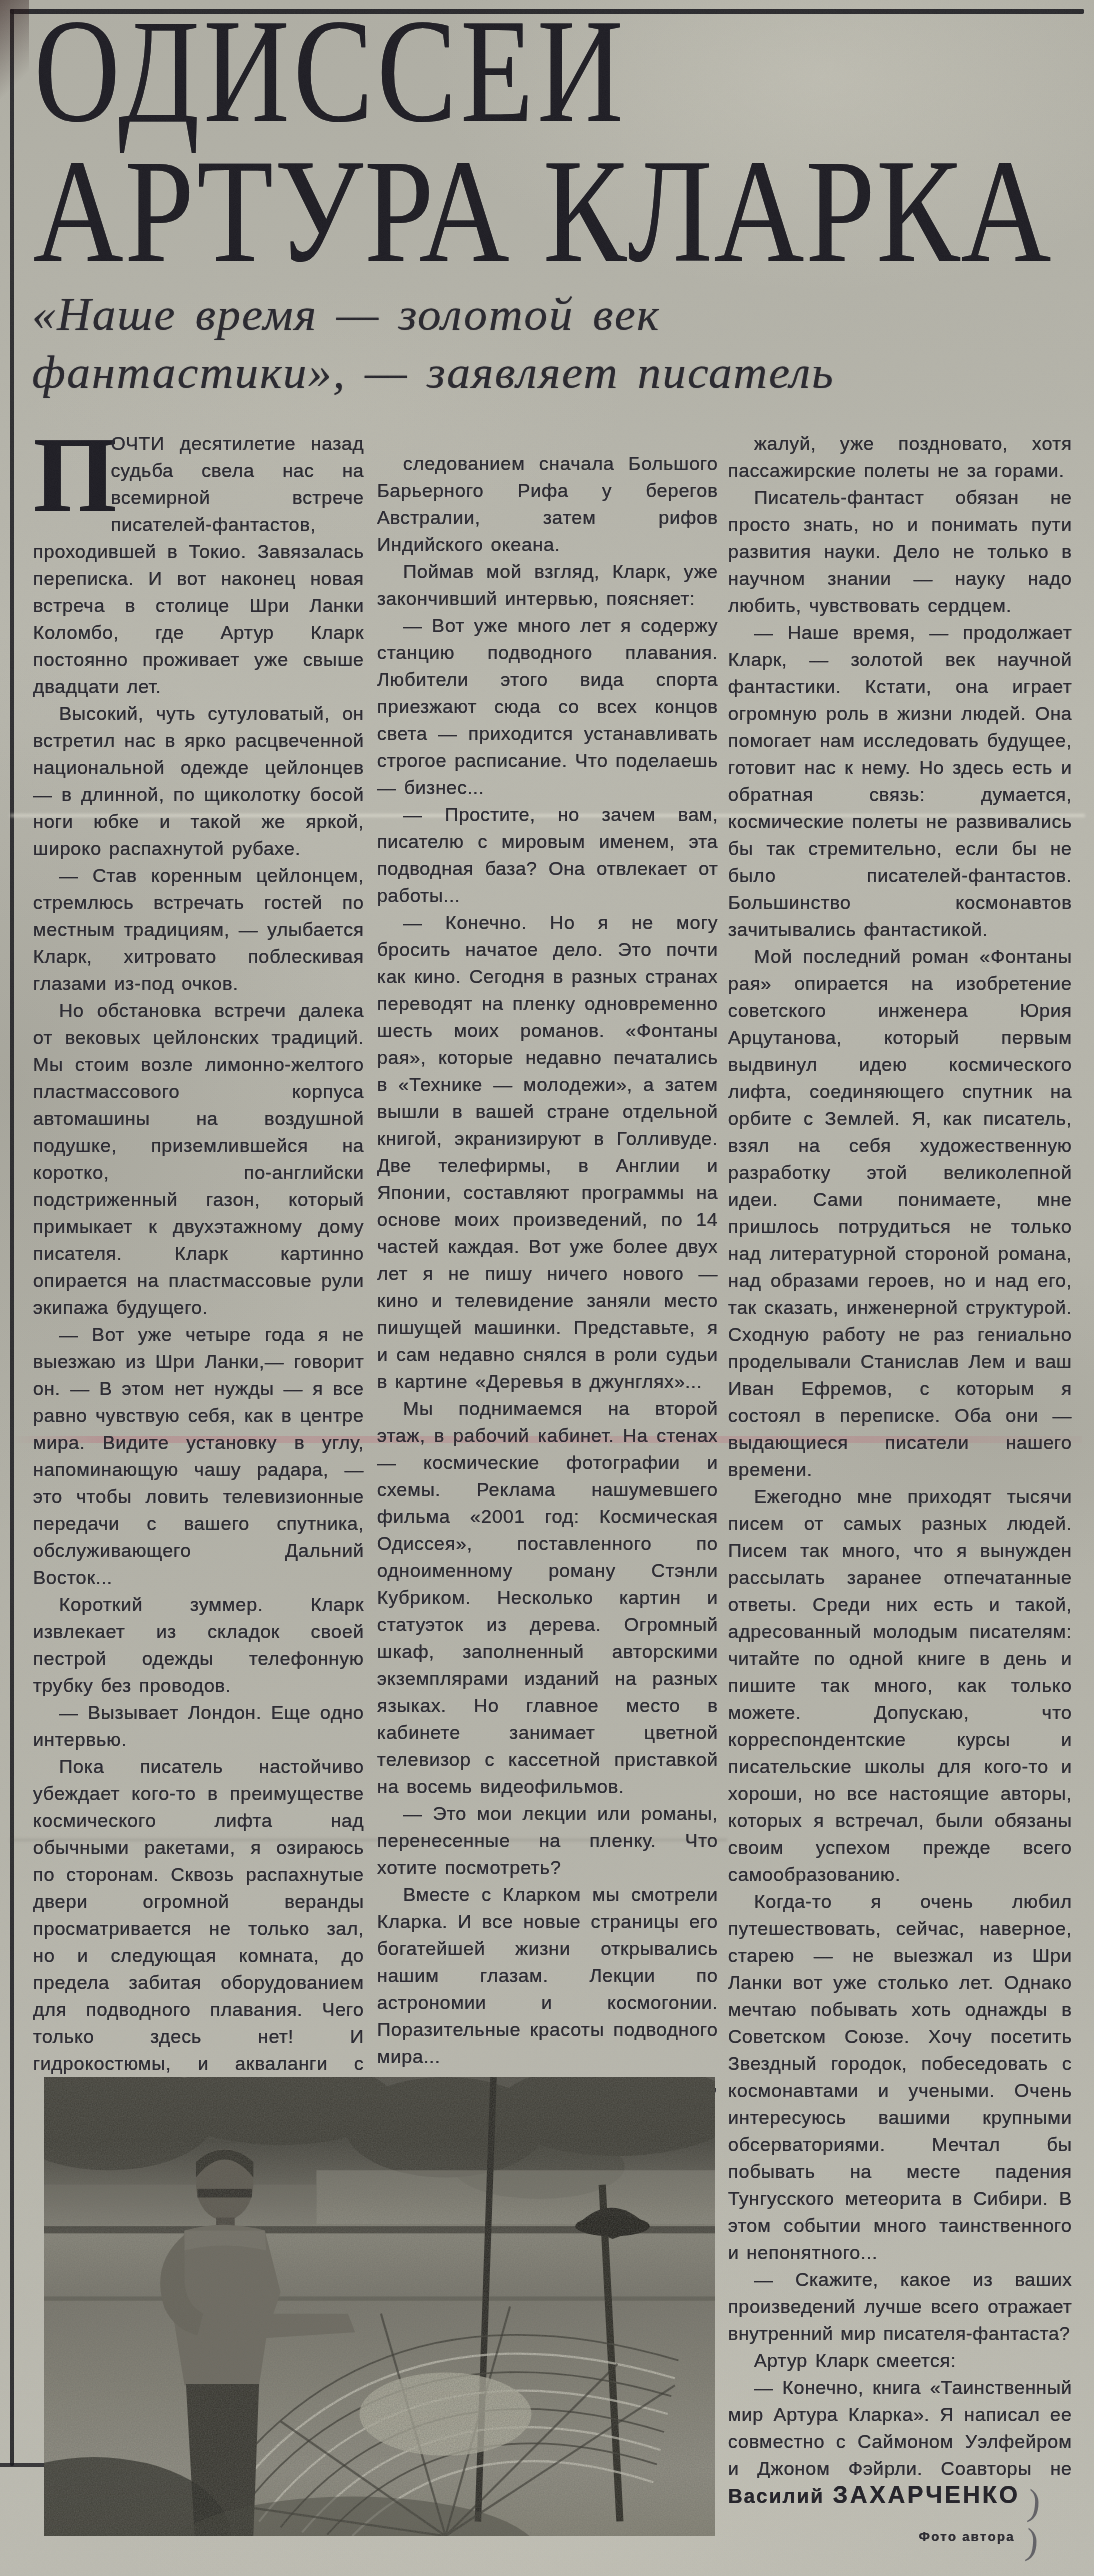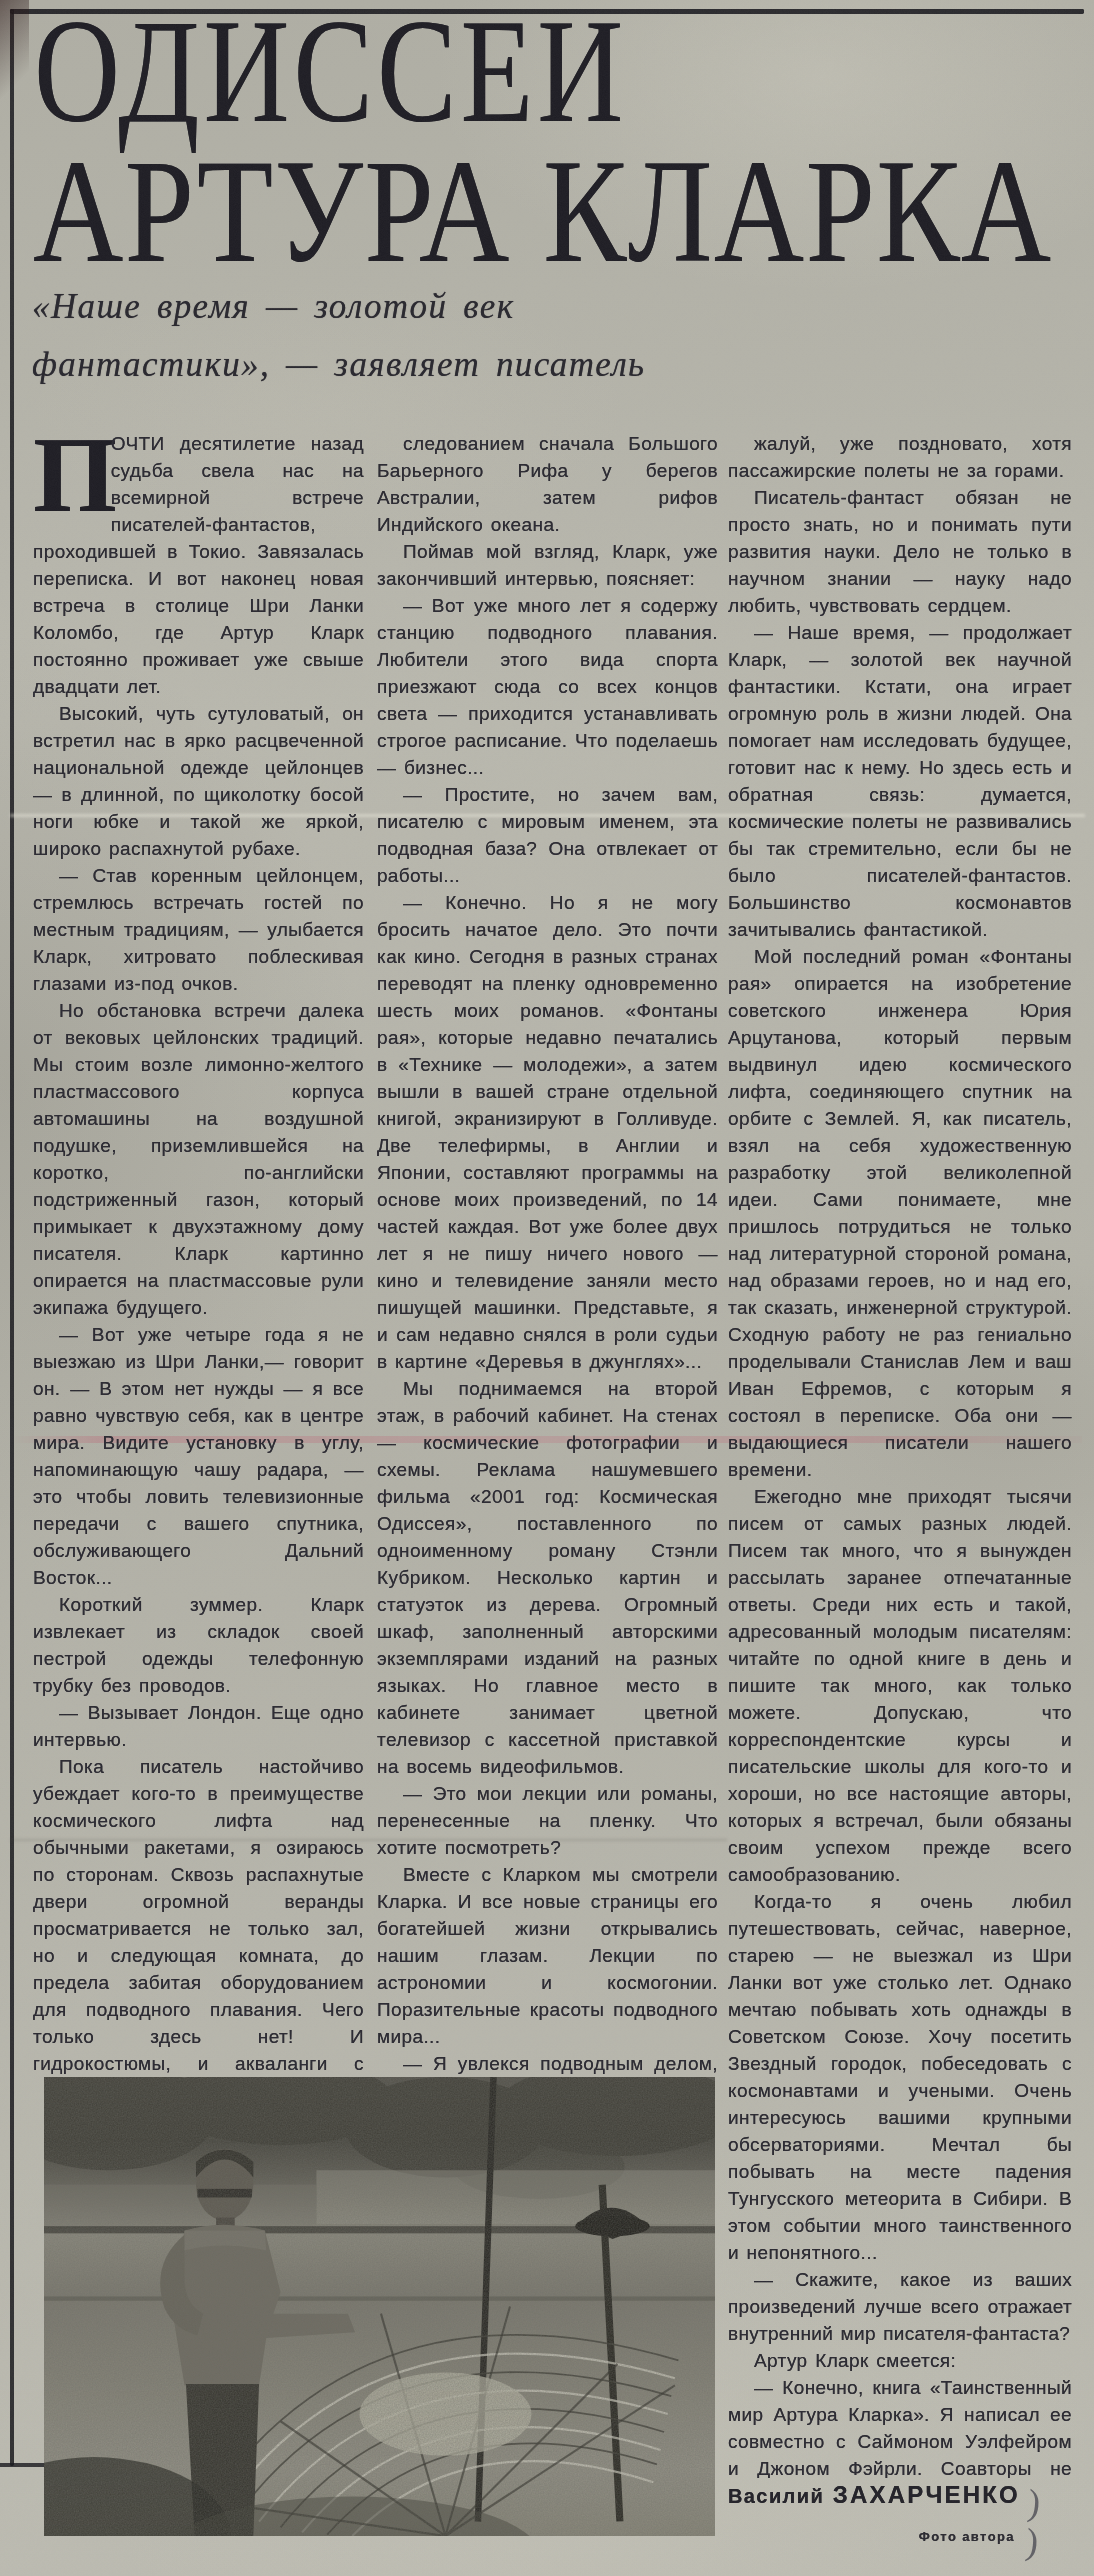--- a/index.html
+++ b/index.html
@@ -16,29 +16,29 @@
   .rule-top{position:absolute;left:10px;top:8.6px;width:1074px;height:5px;background:#17171c;opacity:.88;border-radius:1.4px;}
   .rule-left{position:absolute;left:10px;top:8.6px;width:4.3px;height:2457px;background:#17171c;opacity:.85;border-radius:1.4px;}
   .rule-foot{position:absolute;left:0px;top:2463px;width:44px;height:4.3px;background:#17171c;opacity:.8;}
   .corner-shade{position:absolute;left:0;top:0;width:29px;height:115px;background:linear-gradient(135deg,rgba(40,20,20,.55),transparent 70%);}
   .t1,.t2{position:absolute;margin:0;font-family:"Liberation Serif",serif;font-weight:400;
     color:#1e1d24;line-height:1;white-space:nowrap;transform-origin:left top;
     text-shadow:0 0 0.7px rgba(30,29,36,.9);}
   .t1{left:34px;top:-4.3px;font-size:149px;letter-spacing:5px;transform:scaleX(.80);}
   .t2{left:33px;top:136px;font-size:149px;letter-spacing:1.4px;transform:scaleX(.84);}
   .s1,.s2{position:absolute;left:32px;font-family:"Liberation Serif",serif;font-style:italic;
-    color:#28272e;font-size:35px;letter-spacing:1.4px;word-spacing:5.7px;white-space:nowrap;
+    color:#28272e;font-size:47px;letter-spacing:1.4px;word-spacing:5.7px;white-space:nowrap;
     text-shadow:0 0 0.7px rgba(40,39,46,.8);}
   .s1{top:287px;}
   .s2{top:345px;}
   .col{position:absolute;top:430px;text-align:justify;color:#2a2931;
     font-size:19px;line-height:27px;letter-spacing:0.4px;word-spacing:1.9px;
     overflow:hidden;text-shadow:0 0 0.5px rgba(42,41,49,.85);}
   .col1{left:33px;width:331px;height:1645px;}
-  .col2{left:377px;width:341px;height:1645px;}
+  .col2{left:377px;width:341px;height:1645px;margin-top:20px;}
   .col3{left:728px;width:344px;height:2048px;}
   .para{margin:0;text-indent:26px;}
   .para.first{text-indent:0;}
   .para.q{font-weight:400;letter-spacing:0.3px;}
   .dropcap{float:left;font-family:"Liberation Serif",serif;font-weight:700;
     font-size:108px;line-height:83px;width:72px;height:82px;margin:2.9px 5.7px 0 0;
     text-align:left;color:#1e1d24;}
   .photo{position:absolute;left:44px;top:2077px;width:671px;height:459px;
     box-shadow:inset 0 0 0 1.4px rgba(50,49,44,.25);}
   .photo svg{display:block;width:100%;height:100%;}

